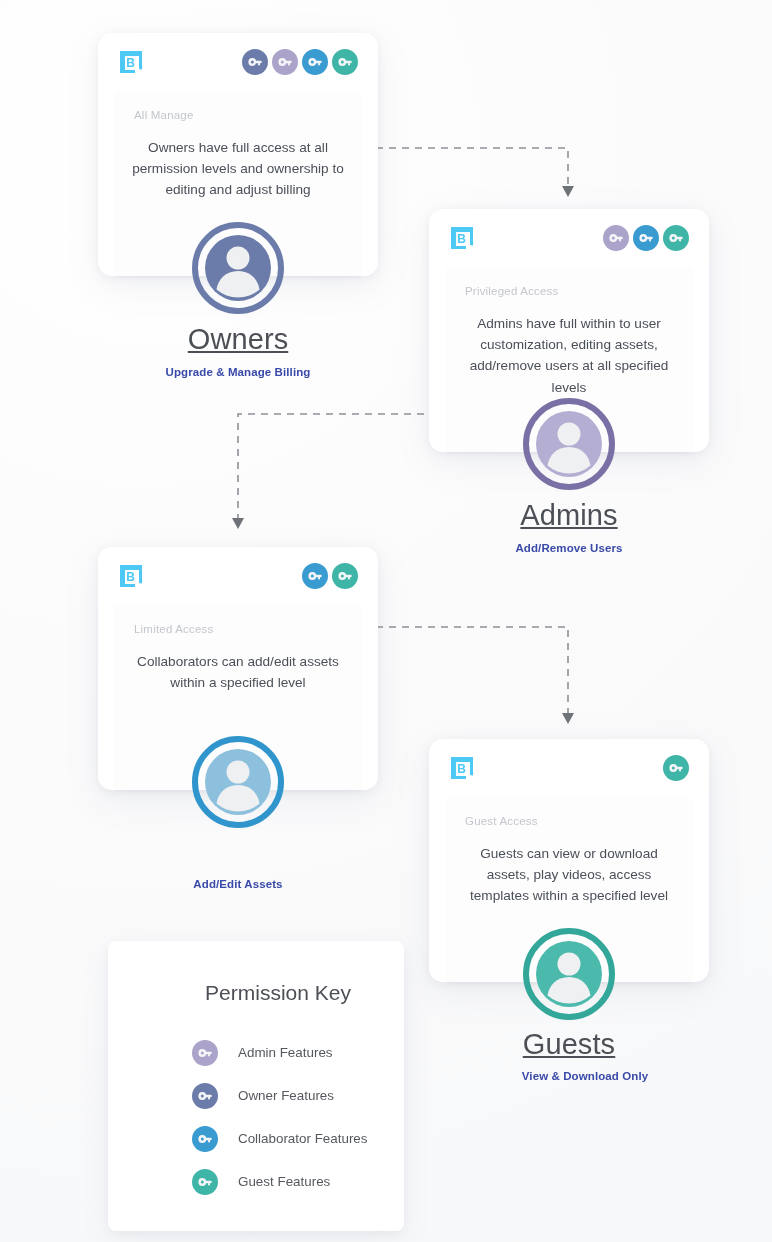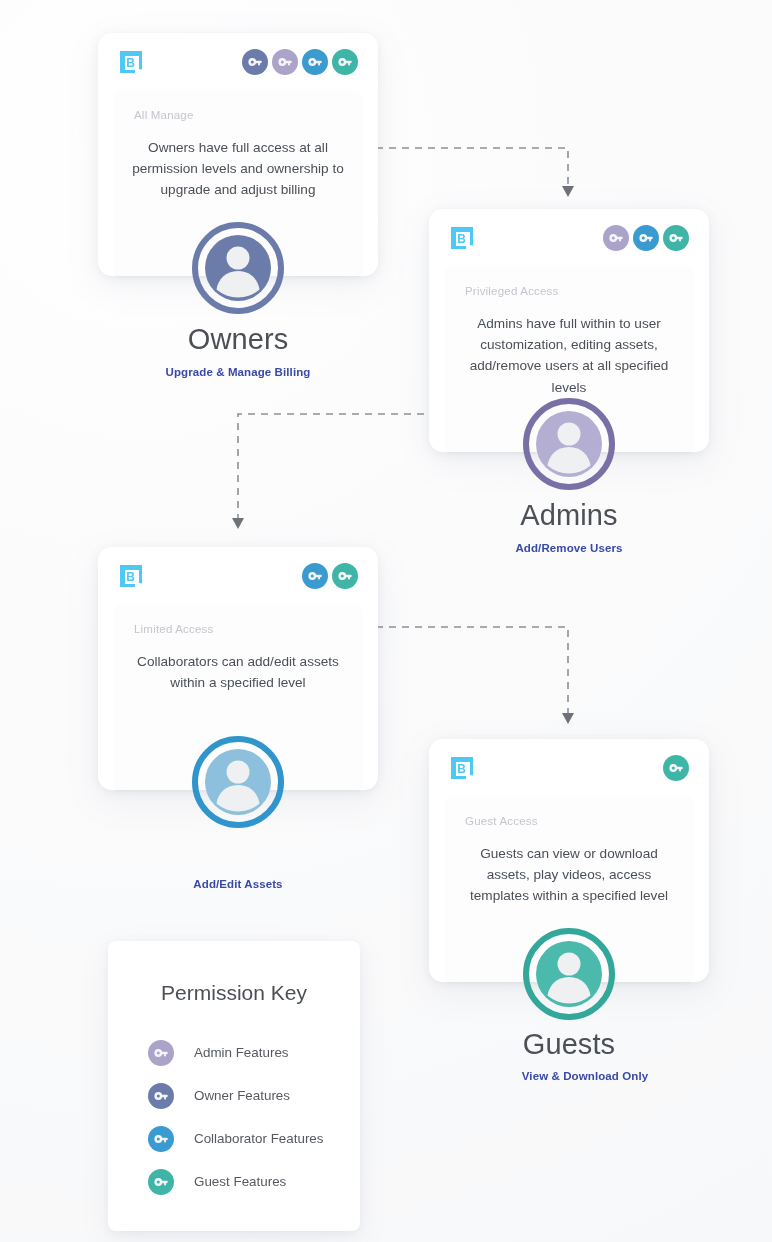--- a/index.html
+++ b/index.html
@@ -53,31 +53,33 @@
   .avatar{
     position:absolute;width:92px;height:92px;border-radius:50%;
     left:50%;transform:translateX(-50%);
   }
   .avatar svg{display:block;width:92px;height:92px;}
   
   .role{
     position:absolute;left:0;right:0;text-align:center;
     font-size:29px;color:#4c5056;font-weight:400;letter-spacing:.1px;
     white-space:nowrap;
+    text-decoration:underline;
   }
   .role-sub{
     position:absolute;left:0;right:0;text-align:center;
     font-size:11.5px;color:#3949a8;font-weight:700;letter-spacing:.1px;
     white-space:nowrap;
   }
   
   #legend-card{
     position:absolute;left:108px;top:941px;width:252px;height:290px;
     background:#fff;border-radius:8px;
     box-shadow:0 2px 10px rgba(120,128,150,0.09), 0 10px 30px rgba(120,128,150,0.09);
+    padding-left:44px;
   }
   #legend-title{
     text-align:center;font-size:21px;color:#4c5056;
     margin:40px 0 0 0;font-weight:400;
   }
   .legend-list{margin:26px 0 0 0;padding:0;list-style:none;}
   .legend-row{
     display:flex;align-items:center;gap:20px;
     padding:0 0 0 40px;height:43px;
   }
@@ -162,21 +164,21 @@
                 <rect x="12.2" y="11.8" width="7.6" height="2.4" rx="1.1"></rect>
                 <rect x="16.1" y="13.6" width="1.9" height="2.9" rx=".8"></rect>
                 <circle cx="10.3" cy="13" r="1.5" fill="#3fb5a8"></circle>
               </g>
             </svg>
         </span>
       </span>
     </div>
     <div class="panel" style="height:185px;">
       <p class="panel-eyebrow">All Manage</p>
-      <p class="panel-body">Owners have full access at all permission levels and ownership to upgrade and adjust billing</p>
+      <p class="panel-body">Owners have full access at all permission levels and ownership to editing and adjust billing</p>
     </div>
   </div>
   <div class="avatar" style="left:238px;top:222px;">
     <svg viewBox="0 0 92 92">
       <circle cx="46" cy="46" r="43" fill="none" stroke="#6b7cab" stroke-width="6"></circle>
       <circle cx="46" cy="46" r="33" fill="#6b7cab"></circle>
       <g fill="#eef0f2">
         <circle cx="46" cy="36" r="11.5"></circle>
         <path d="M46 49c-12.5 0-20 8.5-21.5 18.5a33 33 0 0 0 43 0C66 57.5 58.5 49 46 49Z"></path>
       </g>

